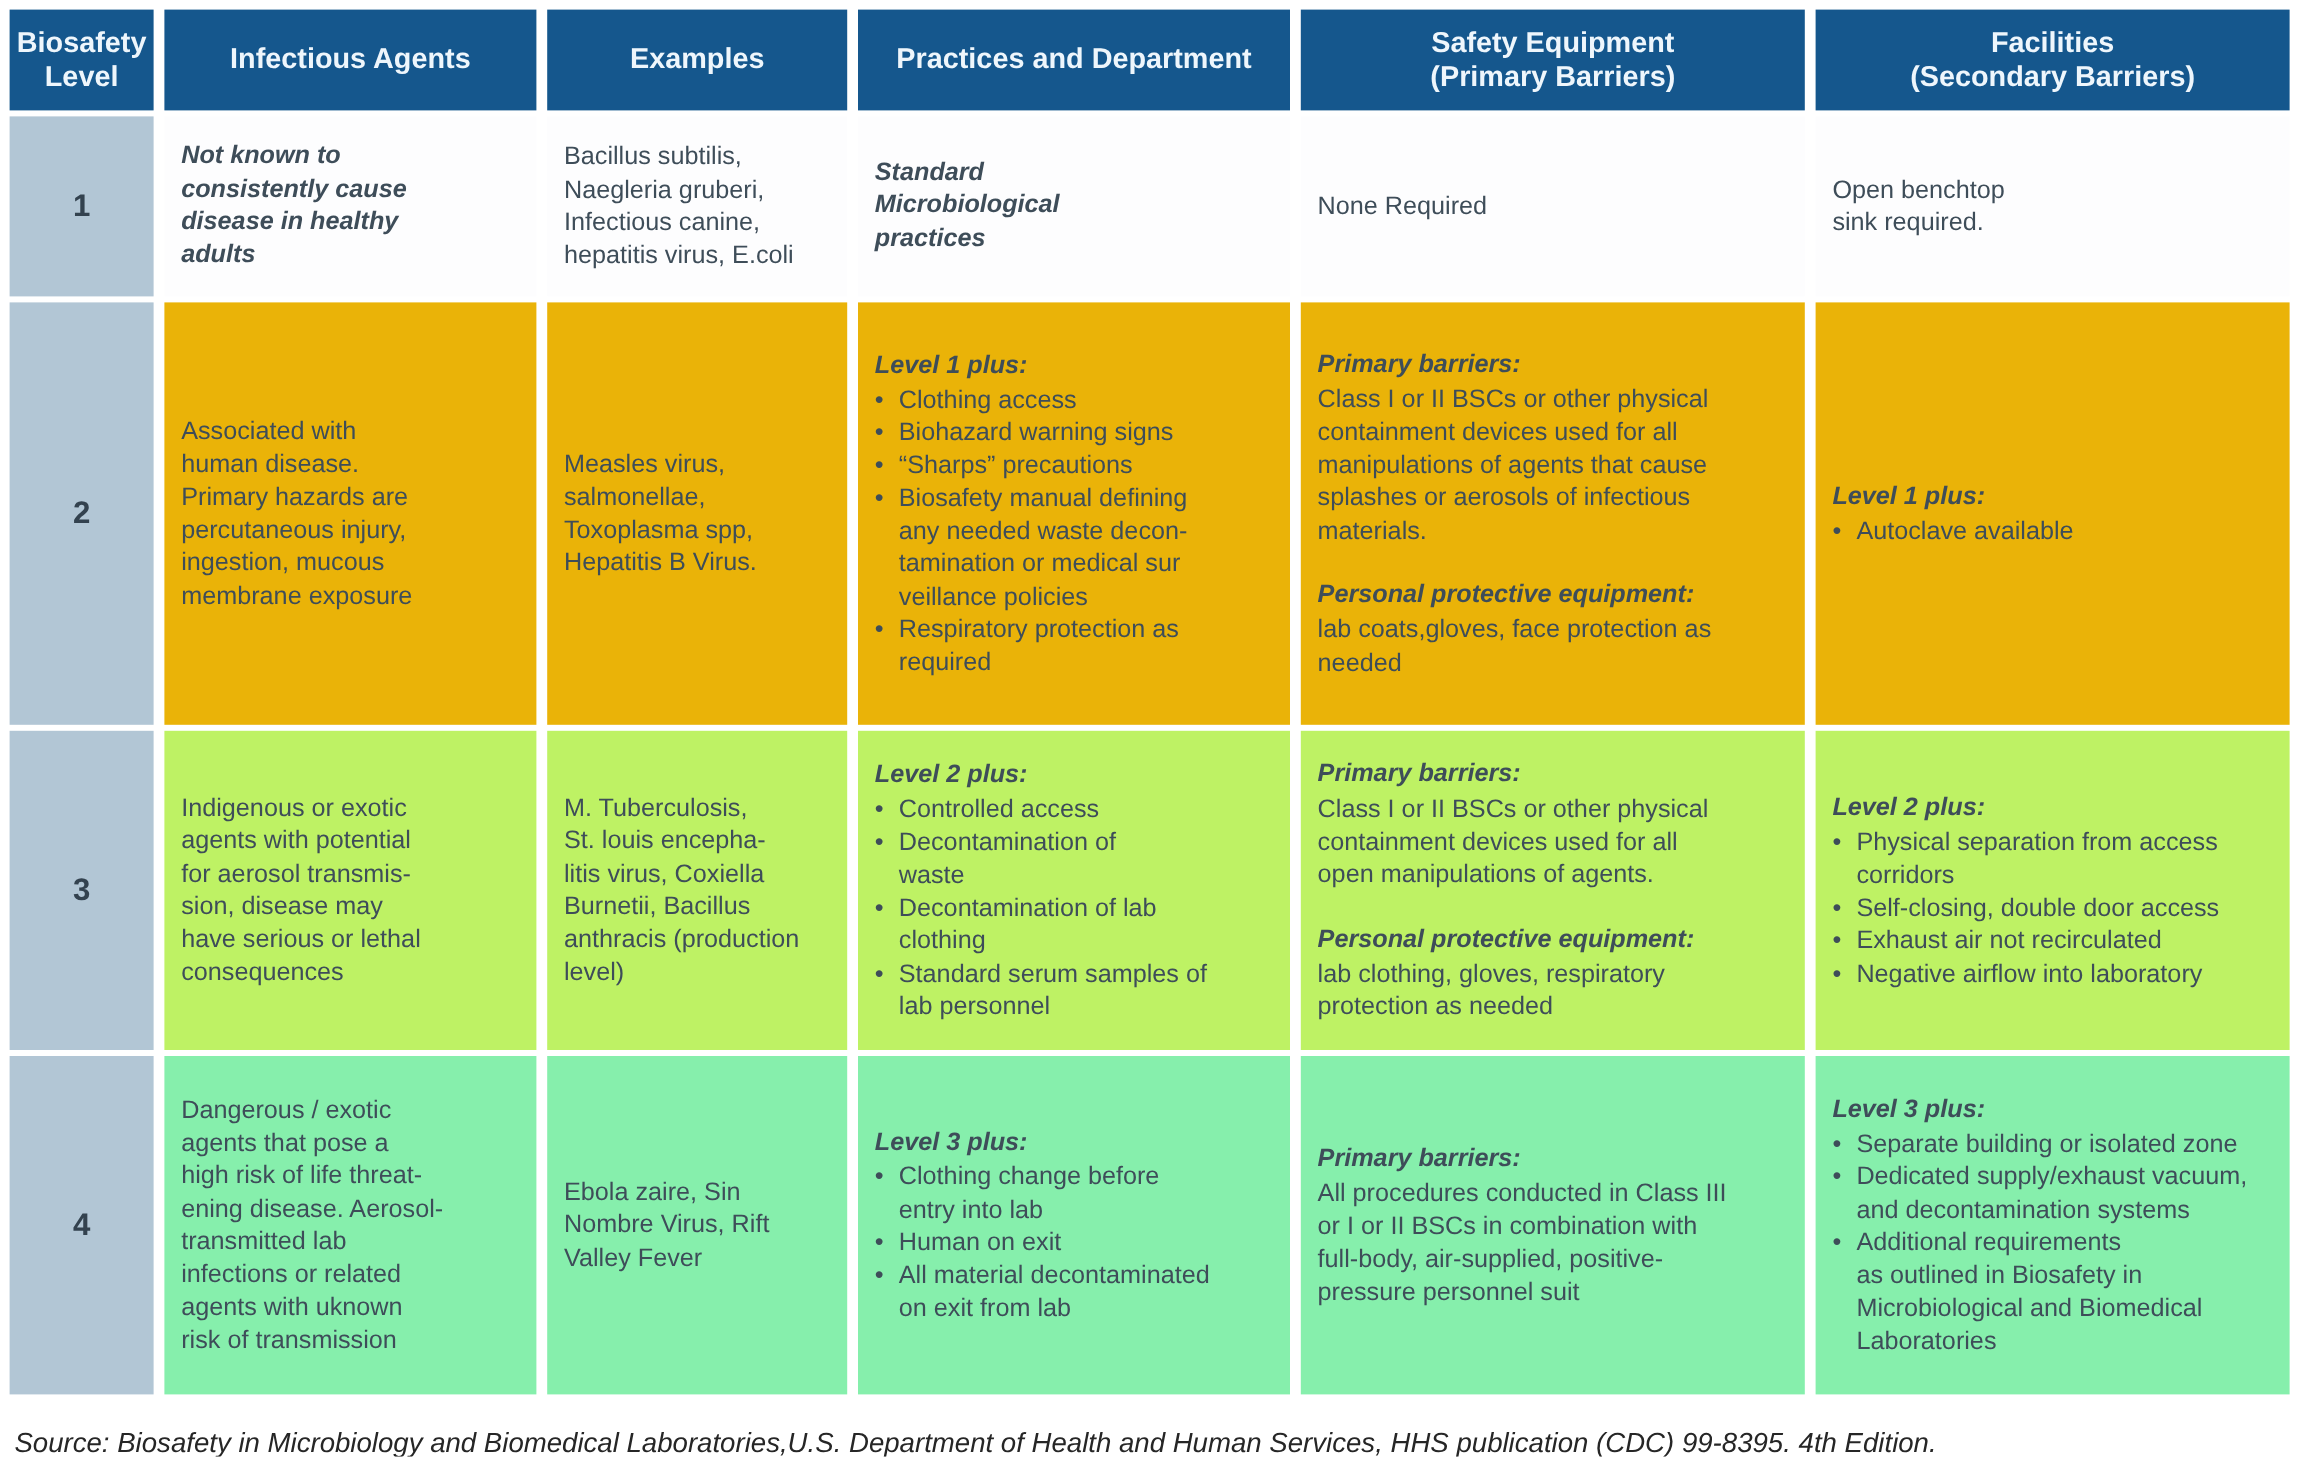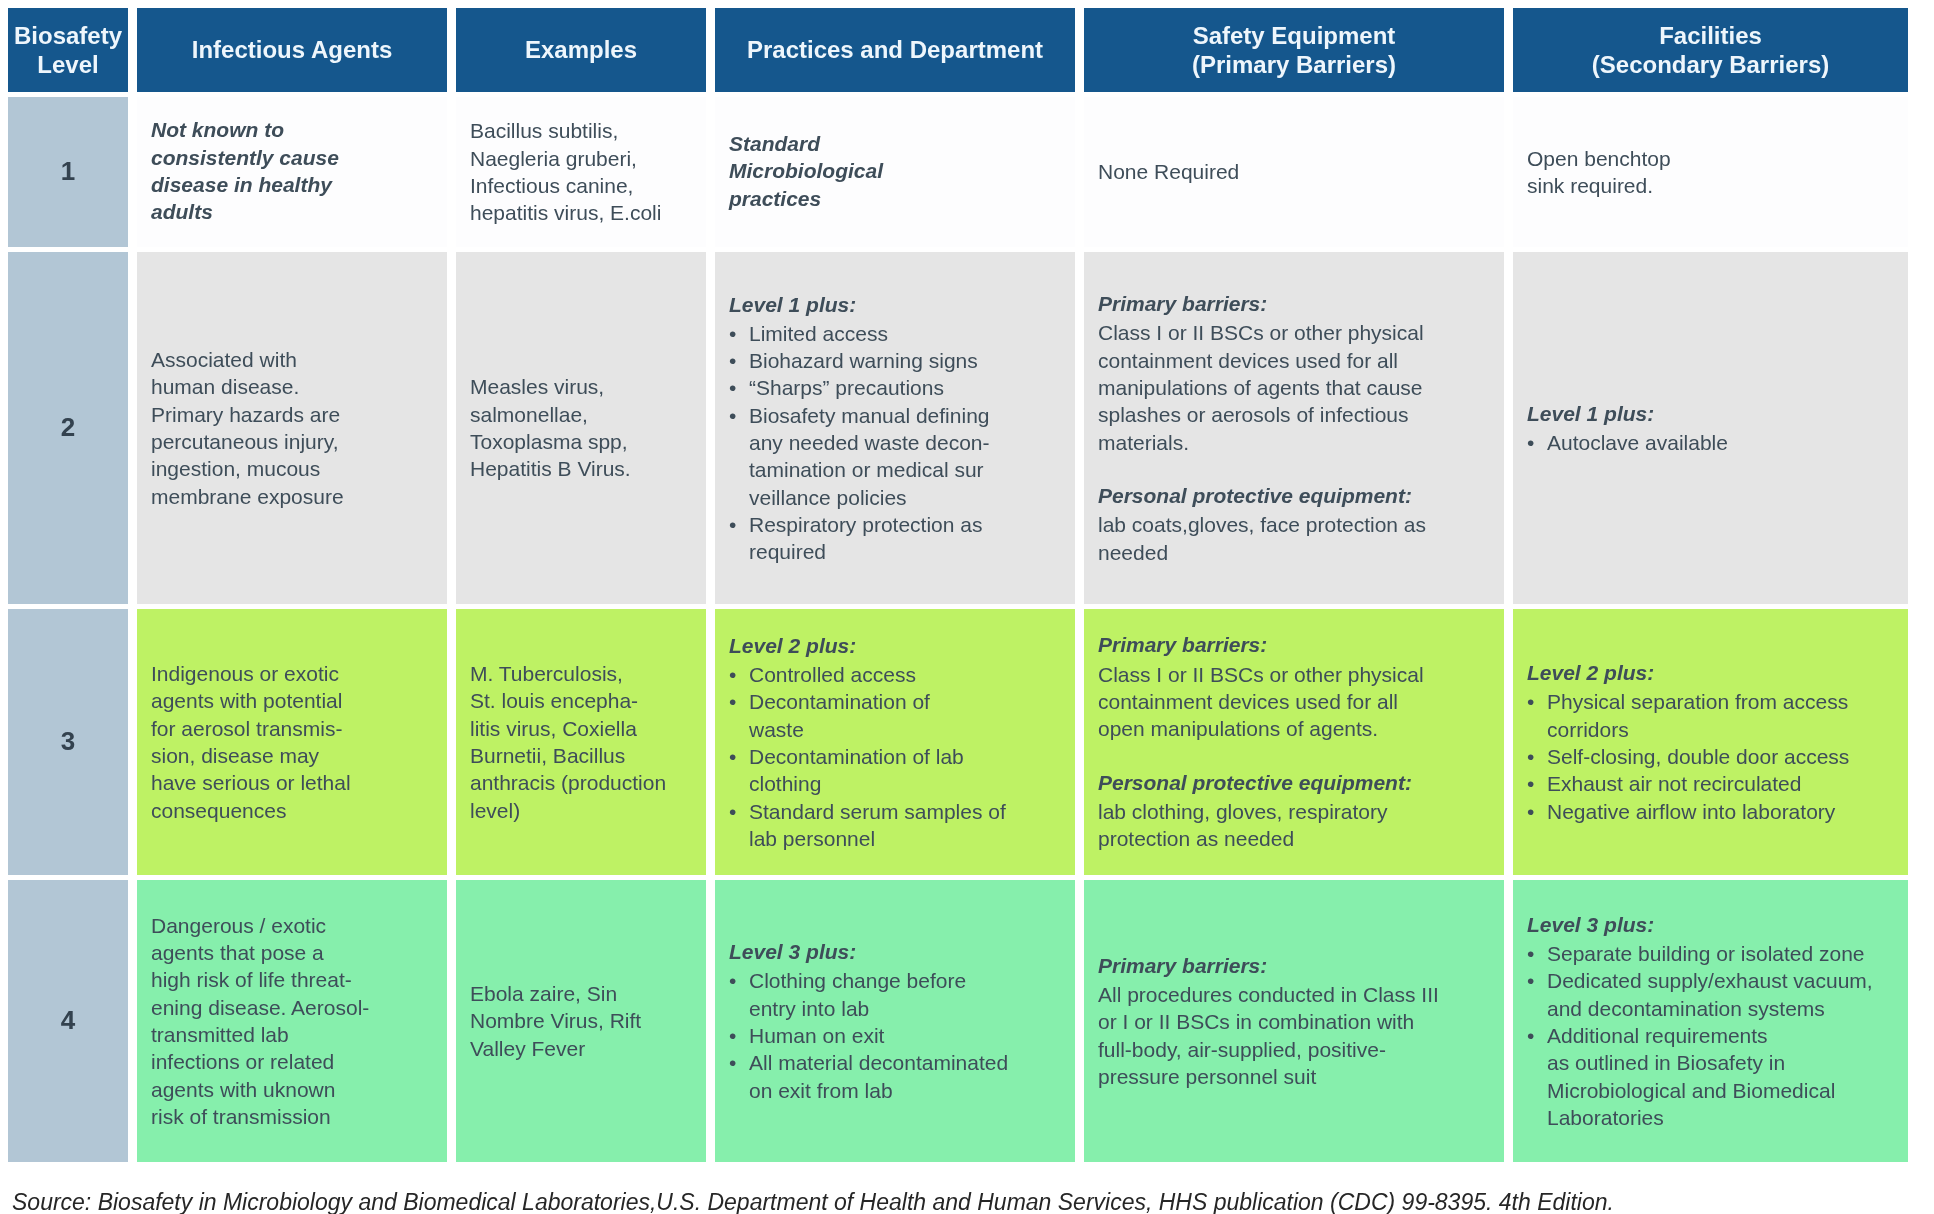--- a/index.html
+++ b/index.html
@@ -48,21 +48,21 @@
     text-align: center;
     font-size: 26px;
     font-weight: bold;
     color: #33424f;
   }
   tbody tr:nth-child(1) { height: 150px; }
   tbody tr:nth-child(2) { height: 352px; }
   tbody tr:nth-child(3) { height: 266px; }
   tbody tr:nth-child(4) { height: 282px; }
   tbody tr:nth-child(1) td.body-cell { background: #fdfdfe; }
-  tbody tr:nth-child(2) td.body-cell { background: #e5e5e5; margin-top: 32px; }
+  tbody tr:nth-child(2) td.body-cell { background: #eab308; margin-top: 32px; }
   tbody tr:nth-child(3) td.body-cell { background: #bef264; }
   tbody tr:nth-child(4) td.body-cell { background: #86efac; }
   .lead {
     font-weight: bold;
     font-style: italic;
     white-space: pre-line;
     margin-bottom: 2px;
   }
   .text {
     white-space: pre-line;
@@ -157,21 +157,21 @@
           <td class="body-cell col-examples">
             <div class="text">Measles virus,
 salmonellae,
 Toxoplasma spp,
 Hepatitis B Virus.</div>
           </td>
           <td class="body-cell col-practices">
             <div class="lead">Level 1 plus:</div>
             <div class="bullet">
               <span class="marker">•</span>
-              <span class="btext">Limited access</span>
+              <span class="btext">Clothing access</span>
             </div>
             <div class="bullet">
               <span class="marker">•</span>
               <span class="btext">Biohazard warning signs</span>
             </div>
             <div class="bullet">
               <span class="marker">•</span>
               <span class="btext">“Sharps” precautions</span>
             </div>
             <div class="bullet">

